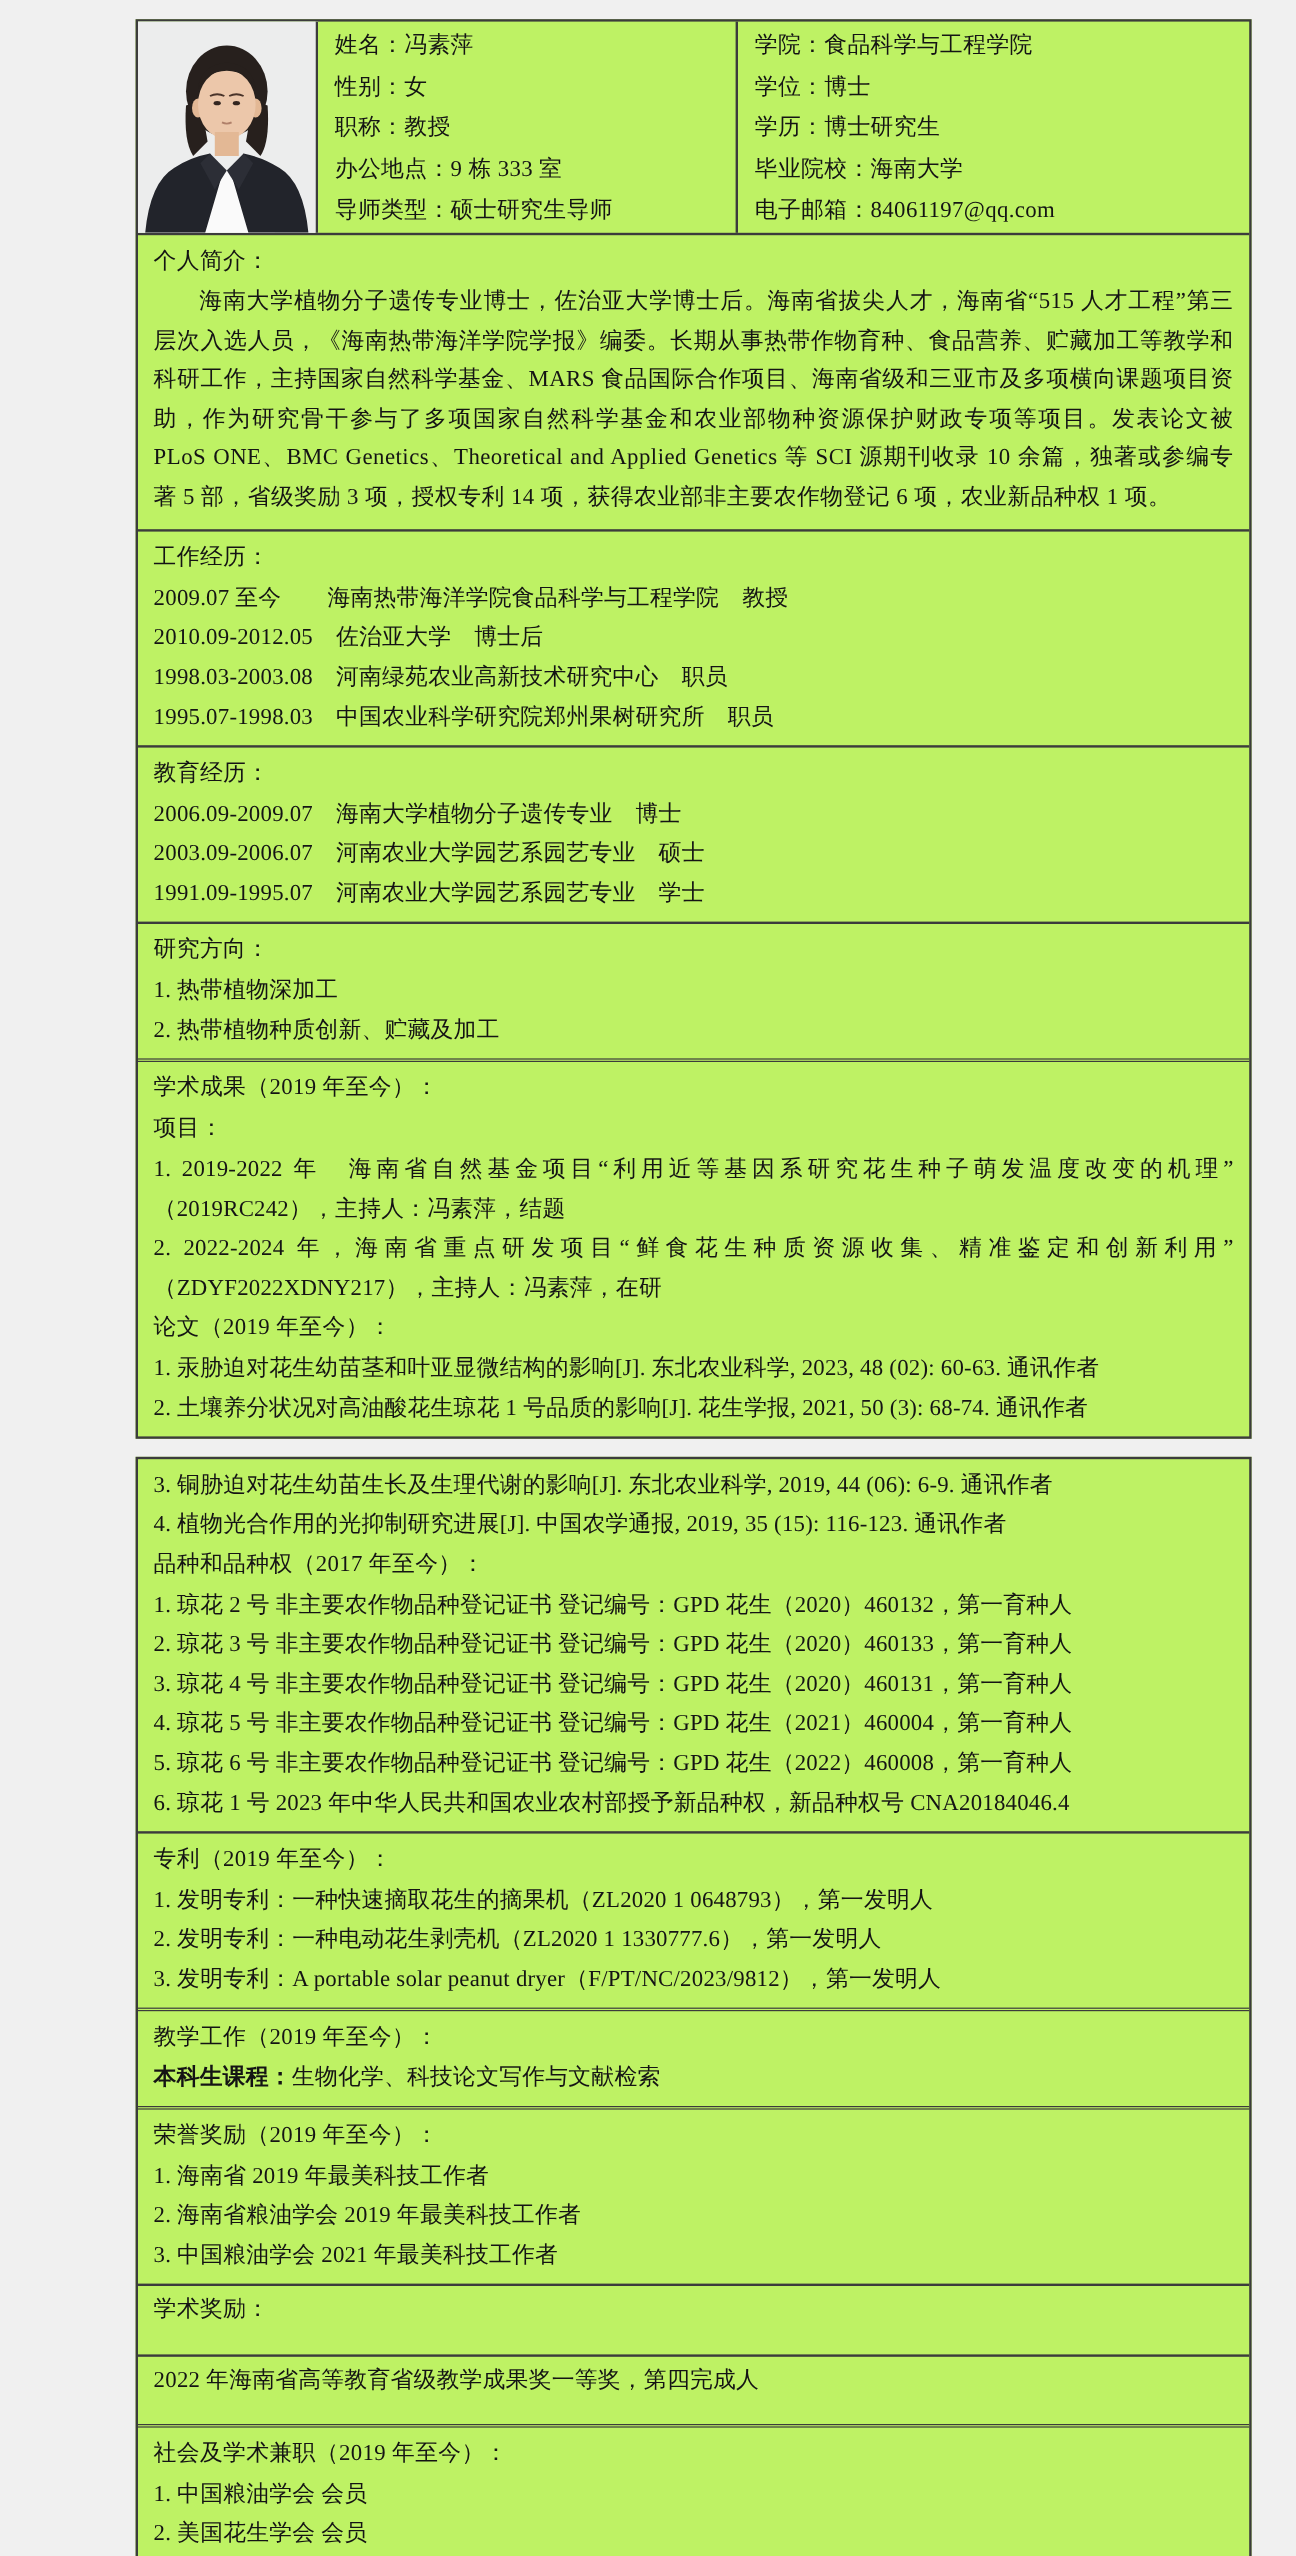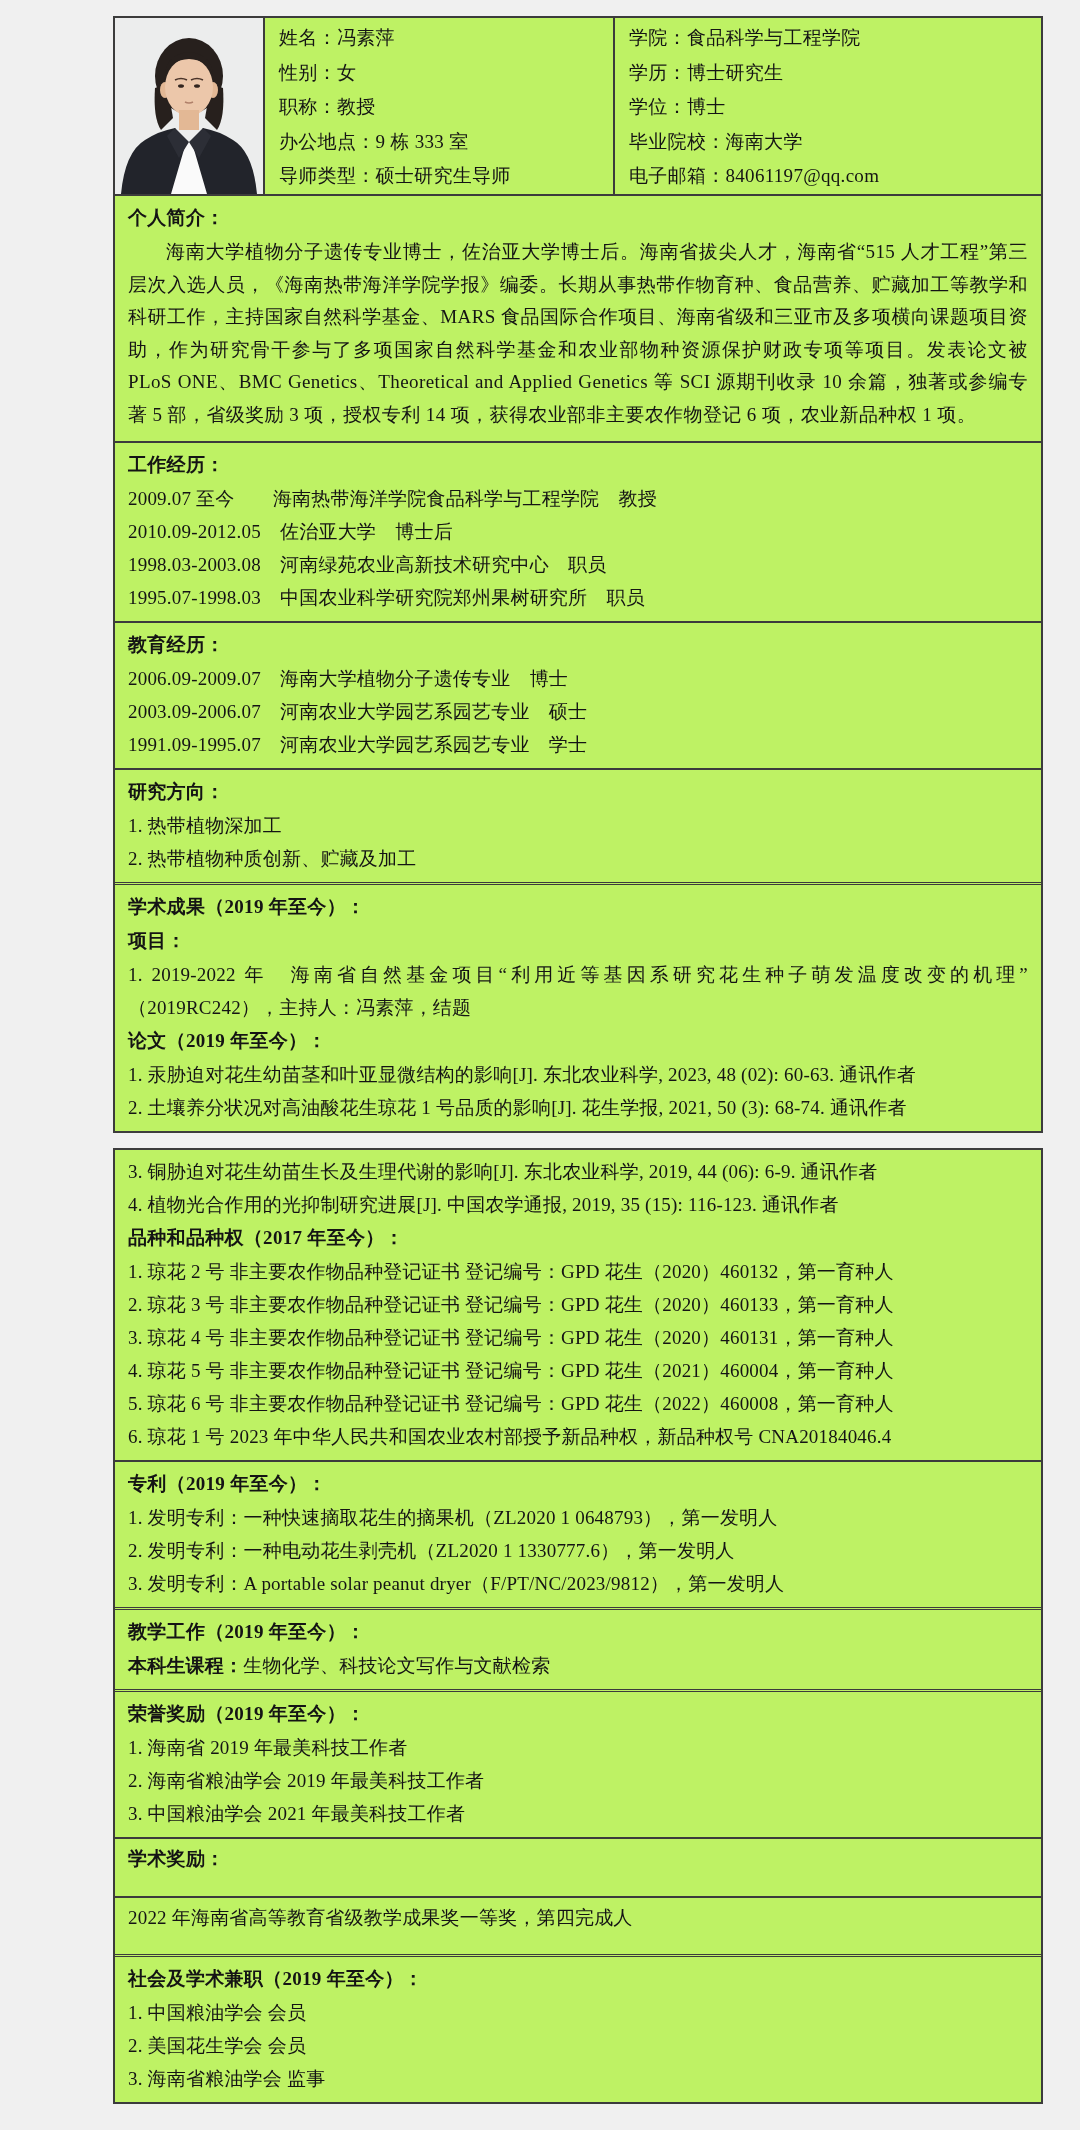--- a/index.html
+++ b/index.html
@@ -23,21 +23,21 @@
   .photo-cell svg{display:block;width:148px;height:176px;}
   .info-col{box-sizing:border-box;padding:3px 0 0 14px;}
   .info-col.left{flex:0 0 350px;border-right:2px solid #3c3c3c;}
   .info-col.right{flex:1 1 auto;}
   .info-line{line-height:34.5px;font-size:19px;letter-spacing:0.3px;}
   
   .sect{padding:5px 13px 7px 13px;}
   .sect + .sect{border-top:2px solid #3c3c3c;}
   .sect.dbl{border-top:3px double #3c3c3c;}
   .sect.tight{padding:3px 13px 20px 13px;}
-  .h{font-weight:bold;font-size:19px;line-height:34px;letter-spacing:0.3px;}
+  .h{font-weight:normal;font-size:19px;line-height:34px;letter-spacing:0.3px;}
   .item{font-size:19px;line-height:33px;text-align:justify;letter-spacing:0.2px;}
   .para{
     margin:1px 0 3px 0;font-size:19px;line-height:32.5px;
     text-indent:2em;text-align:justify;letter-spacing:0.4px;
   }
   .b{font-weight:bold;}
 </style>
 </head>
 <body>
 
@@ -79,22 +79,22 @@
       </div>
       <div class="info-col left">
         <div class="info-line">姓名：冯素萍</div>
         <div class="info-line">性别：女</div>
         <div class="info-line">职称：教授</div>
         <div class="info-line">办公地点：9 栋 333 室</div>
         <div class="info-line">导师类型：硕士研究生导师</div>
       </div>
       <div class="info-col right">
         <div class="info-line">学院：食品科学与工程学院</div>
+        <div class="info-line">学位：博士</div>
         <div class="info-line">学历：博士研究生</div>
-        <div class="info-line">学位：博士</div>
         <div class="info-line">毕业院校：海南大学</div>
         <div class="info-line">电子邮箱：84061197@qq.com</div>
       </div>
     </div>
 
     <div class="sect">
       <div class="h">个人简介：</div>
       <p class="para">海南大学植物分子遗传专业博士，佐治亚大学博士后。海南省拔尖人才，海南省“515 人才工程”第三层次入选人员，《海南热带海洋学院学报》编委。长期从事热带作物育种、食品营养、贮藏加工等教学和科研工作，主持国家自然科学基金、MARS 食品国际合作项目、海南省级和三亚市及多项横向课题项目资助，作为研究骨干参与了多项国家自然科学基金和农业部物种资源保护财政专项等项目。发表论文被 PLoS ONE、BMC Genetics、Theoretical and Applied Genetics 等 SCI 源期刊收录 10 余篇，独著或参编专著 5 部，省级奖励 3 项，授权专利 14 项，获得农业部非主要农作物登记 6 项，农业新品种权 1 项。</p>
     </div>
 
@@ -116,20 +116,21 @@
     <div class="sect">
       <div class="h">研究方向：</div>
       <div class="item">1. 热带植物深加工</div>
       <div class="item">2. 热带植物种质创新、贮藏及加工</div>
     </div>
 
     <div class="sect dbl">
       <div class="h">学术成果（2019 年至今）：</div>
       <div class="h">项目：</div>
       <div class="item">1. 2019-2022 年　海南省自然基金项目“利用近等基因系研究花生种子萌发温度改变的机理”（2019RC242），主持人：冯素萍，结题</div>
+      <div class="item">2. 2022-2024 年，海南省重点研发项目“鲜食花生种质资源收集、精准鉴定和创新利用”（ZDYF2022XDNY217），主持人：冯素萍，在研</div>
       <div class="h">论文（2019 年至今）：</div>
       <div class="item">1. 汞胁迫对花生幼苗茎和叶亚显微结构的影响[J]. 东北农业科学, 2023, 48 (02): 60-63. 通讯作者</div>
       <div class="item">2. 土壤养分状况对高油酸花生琼花 1 号品质的影响[J]. 花生学报, 2021, 50 (3): 68-74. 通讯作者</div>
     </div>
 
   </div>
 
   <div class="box box2">
 
     <div class="sect">

